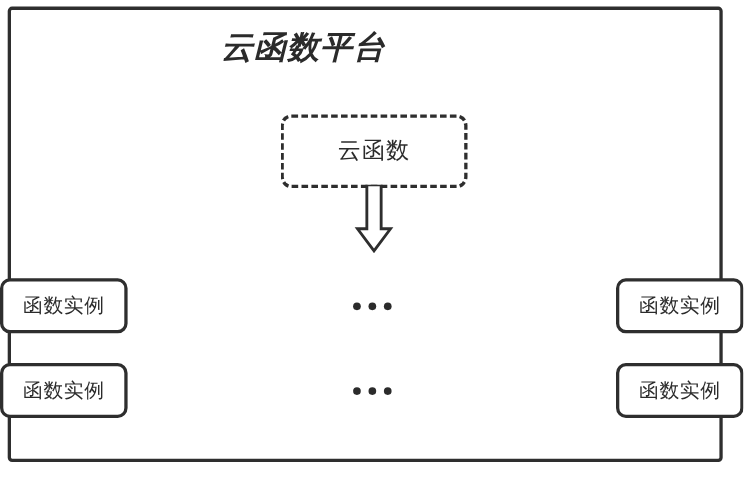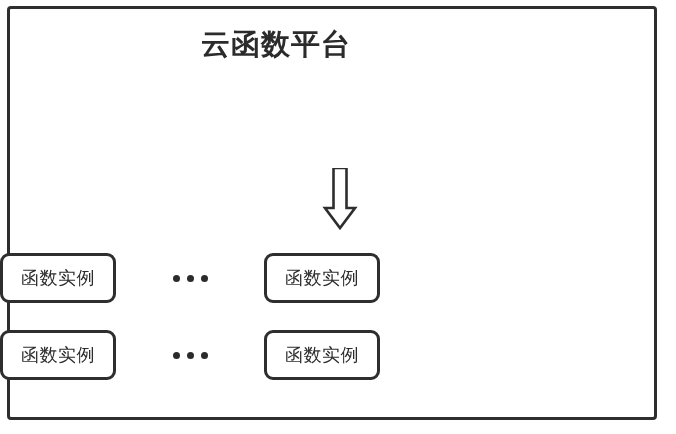--- a/index.html
+++ b/index.html
@@ -37,20 +37,21 @@
     left: 0;
     top: 26px;
     width: 552px;
     text-align: center;
     font-size: 29px;
     font-weight: bold;
     color: #2b2b2b;
     letter-spacing: 1px;
     line-height: 36px;
     white-space: nowrap;
+    font-style: italic;
   }
 
   
   .cloud-function-box {
     position: absolute;
     left: 255px;
     top: 104px;
     width: 170px;
     height: 67px;
     border: 3px dashed #2e2e2e;
@@ -79,21 +80,21 @@
   }
 
   
   .instance-row {
     position: absolute;
     left: 0;
     width: 676px;
     height: 50px;
     display: flex;
     align-items: center;
-    justify-content: flex-start;
+    justify-content: space-between;
     gap: 28px;
   }
   .instance-row.row-1 { top: 253px; }
   .instance-row.row-2 { top: 330px; }
 
   .instance-box {
     width: 116px;
     height: 50px;
     border: 3px solid #2e2e2e;
     border-radius: 9px;
@@ -139,20 +140,23 @@
 </style>
 </head>
 <body>
 
 <div id="canvas">
 
   <div class="platform-frame"></div>
 
   <div class="platform-title">云函数平台</div>
 
+  <div class="cloud-function-box">
+    <span class="cloud-function-label">云函数</span>
+  </div>
 
   <div class="flow-arrow">
     <svg width="40" height="64" viewBox="0 0 40 64" xmlns="http://www.w3.org/2000/svg">
       <polygon points="13.5,0 26.5,0 26.5,40 35,40 20,60 5,40 13.5,40" fill="#ffffff" stroke="#2e2e2e" stroke-width="2.6" stroke-linejoin="miter"></polygon>
     </svg>
   </div>
 
   <div class="instance-row row-1">
     <div class="instance-box">
       <span class="instance-label">函数实例</span>

